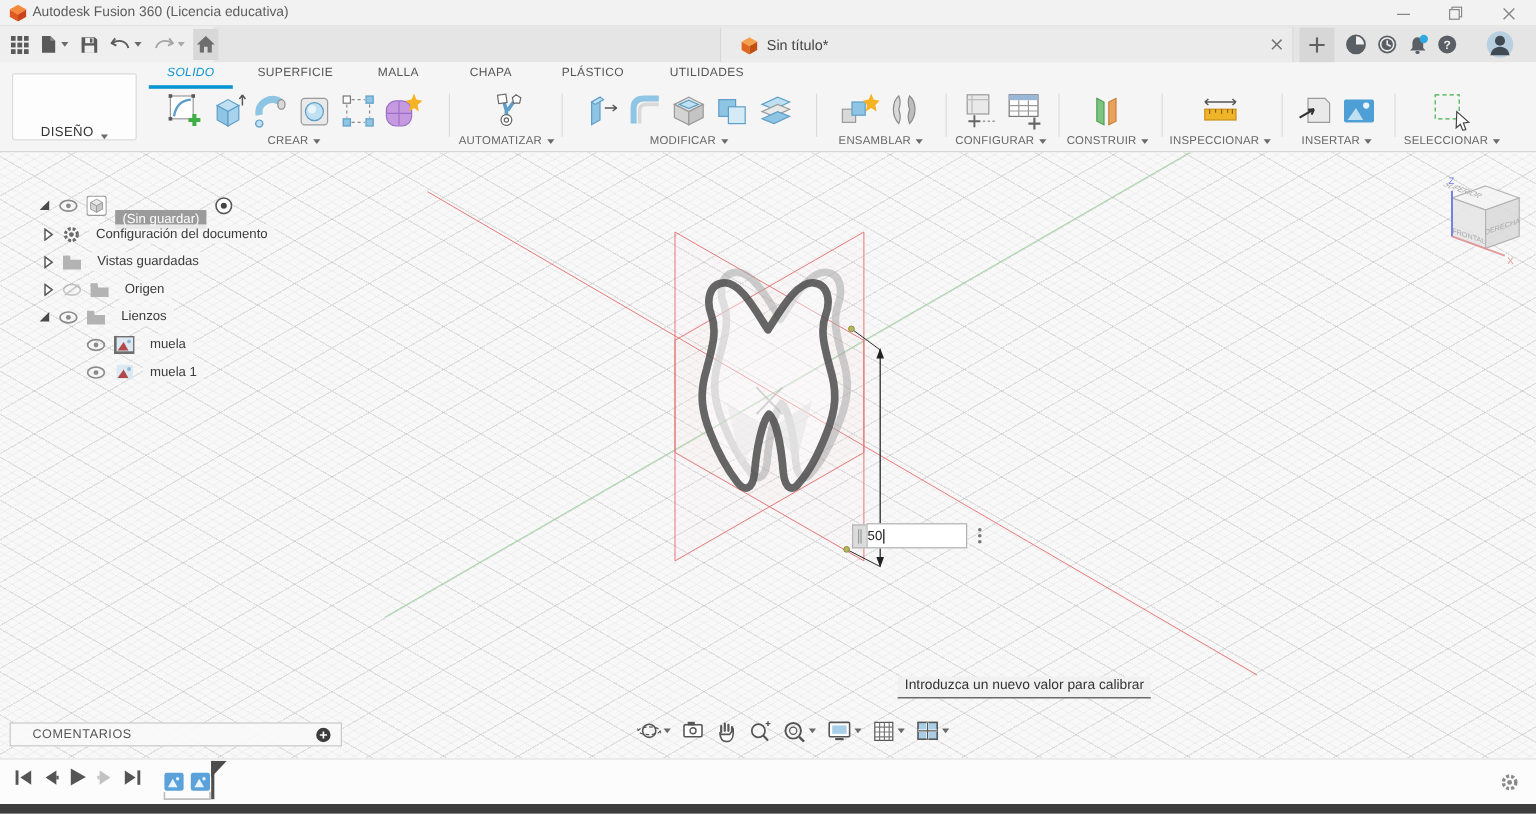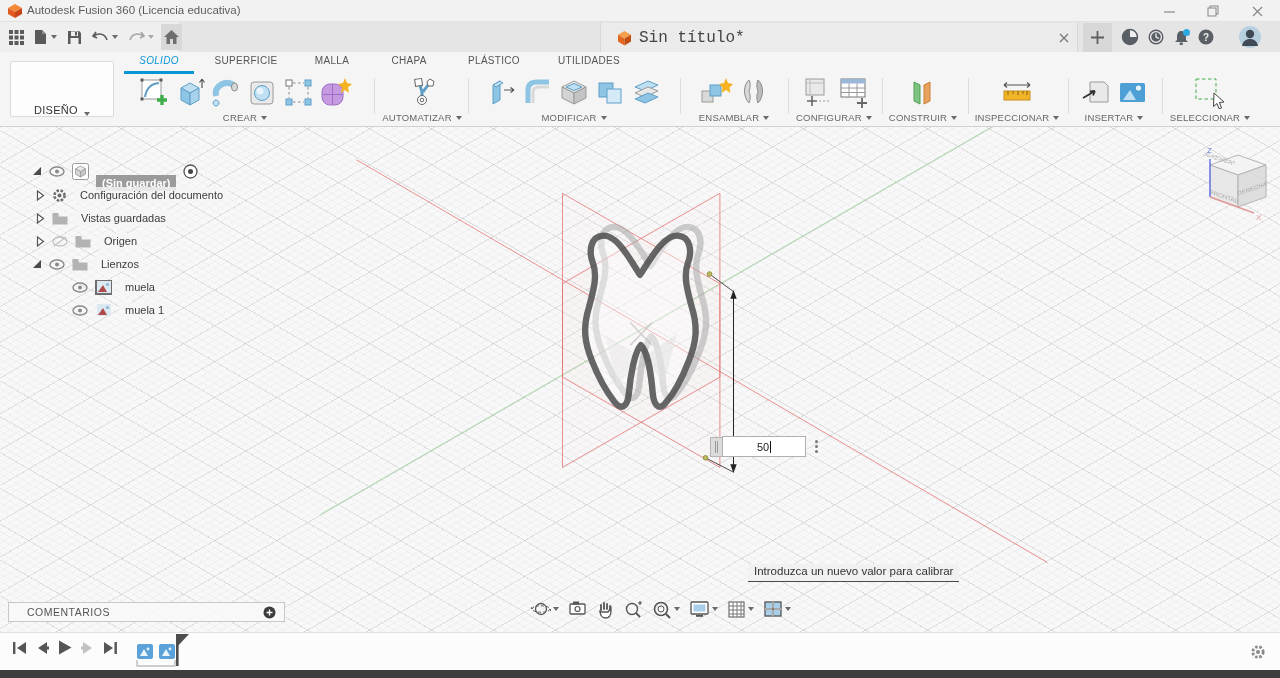--- a/index.html
+++ b/index.html
@@ -16,21 +16,21 @@
   
   #appbar { position:absolute; left:0; top:22px; width:1280px; height:30px; background:#e6e5e5; }
   #quickaccess { position:absolute; left:0; top:0; width:178px; height:30px; background:#f0efef;
     display:flex; align-items:center; gap:4px; padding-left:6px; }
   .qabtn { height:26px; display:flex; align-items:center; justify-content:center; padding:0 3px; }
   .qabtn.boxed { background:#d9d8d8; width:32px; }
   .caret-down { width:0; height:0; border-left:3.5px solid transparent; border-right:3.5px solid transparent; border-top:4px solid #6a6a6a; }
   .caret-down.dim { border-top-color:#aaa; }
   #doctab { position:absolute; left:600px; top:1px; width:478px; height:29px; background:#ebebeb;
     border-left:1px solid #d8d7d7; border-right:1px solid #d8d7d7; display:flex; align-items:center; padding-left:16px; gap:7px; }
-  #doctab .doclabel { font-size:16px; color:#444;font-family:Liberation Mono, monospace; }
+  #doctab .doclabel { font-size:12px; color:#444; }
   #doctab .closer { margin-left:auto; margin-right:8px; }
   #newtab { position:absolute; left:1083px; top:1px; width:29px; height:29px; background:#d8d7d7;
     display:flex; align-items:center; justify-content:center; }
   .tr-icon { position:absolute; top:3px; width:24px; height:24px; display:flex; align-items:center; justify-content:center; }
 
   
   #ribbon { position:absolute; left:0; top:52px; width:1280px; height:75px; background:#f6f5f5; border-bottom:1px solid #d2d1d1; }
   #designmenu { position:absolute; left:10px; top:9px; width:104px; height:56px; background:#fdfdfd;
     border:1px solid #dcdbdb; border-radius:2px; display:flex; align-items:flex-end; justify-content:center; gap:6px;
     font-size:11px; color:#333; letter-spacing:.3px; }
@@ -50,31 +50,31 @@
       repeating-linear-gradient(30deg,  rgba(120,120,120,.14) 0 1px, transparent 1px 31px),
       repeating-linear-gradient(150deg, rgba(150,150,150,.07) 0 1px, transparent 1px 6.2px),
       repeating-linear-gradient(30deg,  rgba(150,150,150,.07) 0 1px, transparent 1px 6.2px); }
   #scene { position:absolute; left:0; top:0; }
 
   
   .panelhdr { position:absolute; left:8px; width:277px; height:20px; background:rgba(248,248,248,.92);
     border:1px solid #c9c8c8; display:flex; align-items:center; font-size:10.5px; color:#555; letter-spacing:.5px; }
   .treerow { position:absolute; height:20px; display:flex; align-items:center; gap:7px; }
   .pill { background:rgba(246,246,246,.85); padding:2px 6px; font-size:11px; color:#3c3c3c; white-space:nowrap; }
-  .pill.sel { background:#9b9b9b; color:#fff; font-weight:bold;margin-top:24px; }
+  .pill.sel { background:#9b9b9b; color:#fff; font-weight:normal;margin-top:24px; }
   .thumbframe { width:17px; height:15px; display:flex; align-items:center; justify-content:center; }
   .thumbframe.dark { background:#6e6e6e; }
 
   
   #dimgroup { position:absolute; left:710px; top:309px; height:21px; display:flex; align-items:center; }
   #dimgrip { width:12px; height:20px; background:#dcdcdc; border:1px solid #b5b5b5; border-right:none;
     display:flex; align-items:center; justify-content:center; gap:1px; }
   #dimgrip i { display:block; width:1px; height:12px; background:#9a9a9a; }
   #dimbox { width:84px; height:21px; background:#fff; border:1px solid #b0b0b0;
-    display:flex; align-items:center; justify-content:center; font-size:11px; color:#222; }
+    display:flex; align-items:center; justify-content:flex-start; font-size:11px; color:#222; }
   #dimcaret { width:1px; height:12px; background:#111; margin-left:1px; }
   #dimkebab { margin-left:9px; display:flex; flex-direction:column; gap:2px; }
   #dimkebab b { width:3px; height:3px; border-radius:50%; background:#777; }
   #dimtooltip { position:absolute; left:748px; top:437px; height:18px; padding:1px 6px 2px;
     background:rgba(240,240,240,.95); border-bottom:1px solid #4a4a4a; font-size:11.5px; color:#333; white-space:nowrap; }
 
   
   #navtools { position:absolute; left:529px; top:470px; height:24px; display:flex; align-items:center; gap:5px; }
   .navbtn { display:flex; align-items:center; gap:2px; padding:2px 2px; }
 

